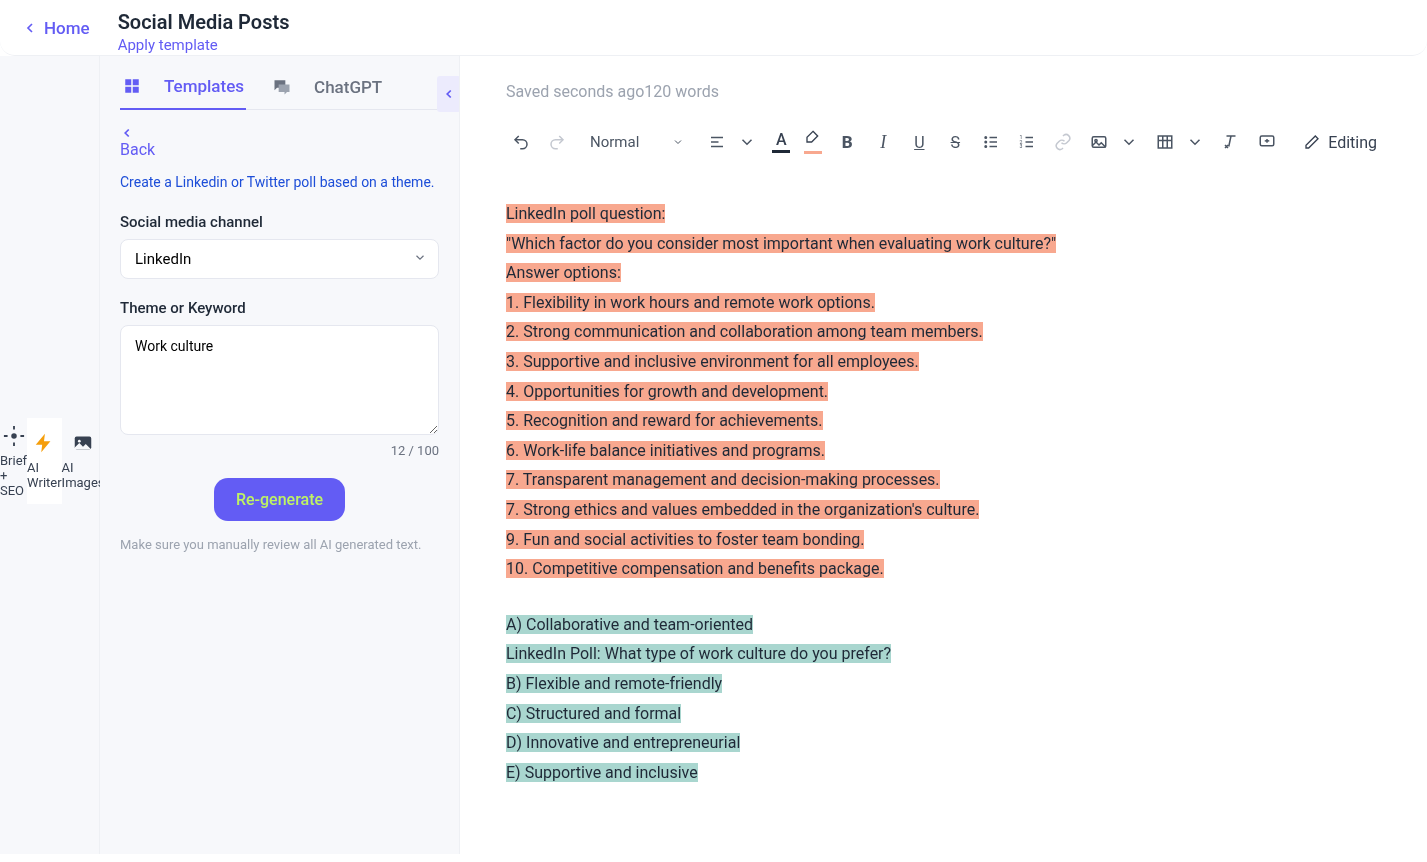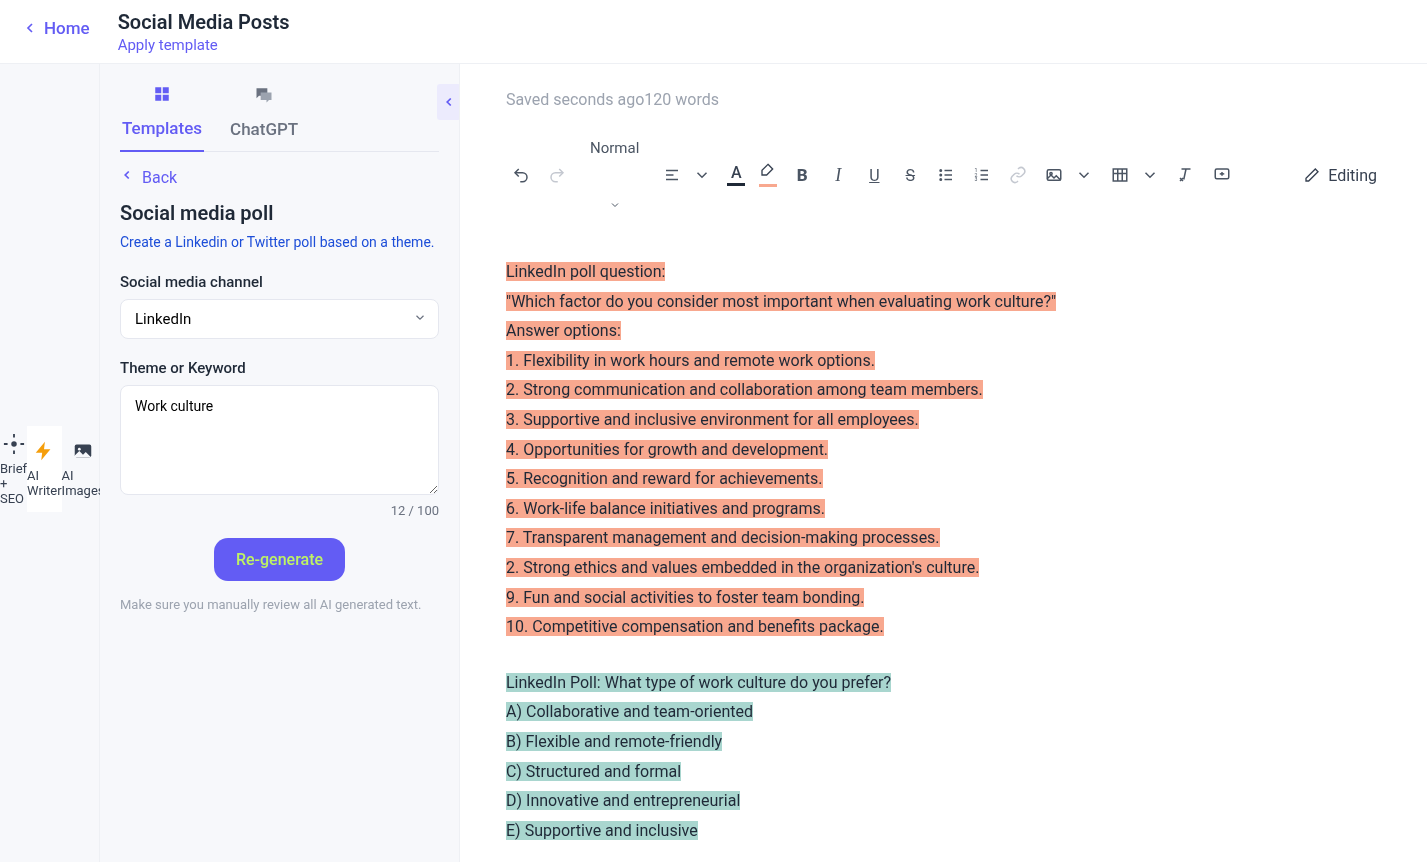--- a/index.html
+++ b/index.html
@@ -1,60 +1,60 @@
 <!DOCTYPE html>
 <html><head>
 <meta charset="utf-8">
 <style>
 * { margin: 0; padding: 0; box-sizing: border-box; font-family: -apple-system, BlinkMacSystemFont, "Segoe UI", Roboto, Helvetica, Arial, sans-serif; }
 body { background: #fff; color: #1f2937; width: 1427px; height: 862px; overflow: hidden; }
 
-.topbar { display: flex; align-items: flex-start; padding: 10px 16px 10px 8px; border-bottom: 1px solid #eef0f4; height: 64px; }
+.topbar { display: flex; align-items: flex-start; padding: 10px 16px 10px 8px; border-bottom: 1px solid #eef0f4; height: 56px; border-radius: 15px; }
 .home-link { display: flex; align-items: center; color: #635cf4; font-size: 17px; font-weight: 500; padding: 8px 14px; cursor: pointer; }
 .home-link svg { width: 16px; height: 16px; margin-right: 6px; }
 .titleblock { margin-left: 14px; }
 .page-title { font-size: 20px; font-weight: 600; color: #1f2937; }
 .apply-template { font-size: 15px; color: #635cf4; cursor: pointer; margin-top: 2px; }
 
 .app { display: flex; height: calc(862px - 64px); }
 
 .leftnav { width: 100px; min-width: 100px; background: #f7f8fb; border-right: 1px solid #eef0f4; display: flex; flex-direction: row; align-items: center; padding-top: 12px; }
 .nav-item { display: flex; flex-direction: column; align-items: center; width: 100%; padding: 14px 0; cursor: pointer; color: #374151; }
 .nav-item.active { background: #fff; }
 .nav-item .icon { width: 22px; height: 22px; display: flex; align-items: center; justify-content: center; }
 .nav-item .label { font-size: 13px; margin-top: 6px; color: #374151; }
 .nav-item .bolt { color: #f59e0b; }
 
 .panel { width: 360px; min-width: 360px; background: #f7f8fb; border-right: 1px solid #eef0f4; position: relative; padding: 14px 20px; overflow-y: auto; }
 .tabs { display: flex; gap: 24px; align-items: center; border-bottom: 1px solid #e5e7ef; margin-bottom: 16px; }
-.tab { display: flex; align-items: center; gap: 14px; padding: 6px 2px 12px; color: #6b7280; font-size: 17px; font-weight: 500; cursor: pointer; flex-direction: column; }
+.tab { display: flex; align-items: center; gap: 22px; padding: 6px 2px 12px; color: #6b7280; font-size: 17px; font-weight: 500; cursor: pointer; }
 .tab.active { color: #635cf4; border-bottom: 2px solid #635cf4; margin-bottom: -1px; }
 .tab .ticon { width: 20px; height: 20px; display:flex; align-items:center; justify-content:center;}
-.back-link { display: flex; align-items: flex-start; color: #635cf4; font-size: 16px; cursor: pointer; margin-bottom: 14px; }
+.back-link { display: flex; align-items: flex-start; color: #635cf4; font-size: 16px; cursor: pointer; margin-bottom: 14px; flex-direction: column; }
 .back-link svg { width: 14px; height: 14px; margin-right: 8px; }
 .panel-title { font-size: 20px; font-weight: 600; margin-bottom: 8px; }
 .panel-desc { font-size: 14px; color: #1d4ed8; line-height: 1.4; margin-bottom: 20px; }
 .field-label { font-size: 15px; font-weight: 500; margin-bottom: 8px; color: #1f2937; }
 .select-wrap, .textarea-wrap { position: relative; margin-bottom: 20px; }
 .select { width: 100%; padding: 10px 36px 10px 14px; border: 1px solid #e5e7ef; border-radius: 8px; background: #fff; font-size: 15px; appearance: none; cursor: pointer; }
 .select-wrap .chev { position: absolute; right: 12px; top: 50%; transform: translateY(-50%); color: #6b7280; pointer-events: none; }
 textarea.theme { width: 100%; min-height: 110px; padding: 12px 14px; border: 1px solid #e5e7ef; border-radius: 8px; background: #fff; font-size: 14px; resize: both; font-family: inherit; }
 .char-count { text-align: right; font-size: 13px; color: #6b7280; margin-top: 4px; }
 .regen-btn { background: #635cf4; color: #bef264; border: none; padding: 12px 22px; border-radius: 14px; font-size: 16px; font-weight: 500; cursor: pointer; display: block; margin: 12px auto 14px; }
 .note { font-size: 13px; color: #9ca3af; line-height: 1.5; }
 
 .collapse-handle { position: absolute; top: 20px; right: -2px; width: 24px; height: 36px; background: #ecebfd; display: flex; align-items: center; justify-content: center; border-radius: 3px; cursor: pointer; color: #635cf4; z-index: 5; }
 
 .editor { flex: 1; padding: 26px 46px; overflow-y: auto; }
 .status-row { display: flex; color: #9ca3af; font-size: 16px; margin-bottom: 20px; }
 .toolbar { display: flex; align-items: center; gap: 6px; padding: 6px 0 16px; border-bottom: 0; flex-wrap: nowrap; }
 .tbtn { width: 30px; height: 30px; display: flex; align-items: center; justify-content: center; color: #4b5563; cursor: pointer; border-radius: 4px; }
 .tbtn.disabled { color: #c4c8d0; cursor: default; }
 .tbtn svg { width: 18px; height: 18px; }
-.format-select { display: flex; align-items: center; gap: 42px; padding: 4px 6px; color: #4b5563; font-size: 15px; cursor: pointer; margin: 0 6px; flex-direction: column; }
+.format-select { display: flex; align-items: center; gap: 33px; padding: 4px 6px; color: #4b5563; font-size: 15px; cursor: pointer; margin: 0 6px; }
 .toolbar .pair { display: flex; align-items: center; gap: 0; }
 .color-btn { display: flex; flex-direction: column; align-items: center; width: 26px; cursor: pointer; }
 .color-btn .letter { font-size: 16px; font-weight: 500; color: #374151; line-height: 1; }
 .color-btn .bar { height: 3px; width: 18px; margin-top: 2px; }
 .editing-btn { display:flex; align-items:center; gap:8px; color:#374151; font-size:16px; cursor:pointer; margin-left:auto; padding: 0 4px;}
 
 .doc { padding-top: 26px; font-size: 16px; line-height: 1.85; color: #1f2937; }
 .line { display: block; }
 .hl-salmon { background: #f8a88f; }
 .hl-teal { background: #a9d6cf; }
@@ -156,21 +156,20 @@
       </div>
     </div>
 
     <div class="back-link">
       <svg viewBox="0 0 24 24" fill="none" stroke="currentColor" stroke-width="3">
           <polyline points="15 18 9 12 15 6"></polyline>
         </svg>
       <span>Back</span>
     </div>
 
-    <div class="panel-title">Social media poll</div>
     <div class="panel-desc">Create a Linkedin or Twitter poll based on a theme.</div>
 
     <div class="field-label">Social media channel</div>
     <div class="select-wrap">
       <select class="select">
         <option>LinkedIn</option>
       </select>
       <span class="chev"><svg width="14" height="14" viewBox="0 0 24 24" fill="none" stroke="currentColor" stroke-width="2">
             <polyline points="6 9 12 15 18 9"></polyline>
           </svg></span>
@@ -326,26 +325,26 @@
       <span class="line"><span class="hl-salmon">LinkedIn poll question:</span></span>
       <span class="line"><span class="hl-salmon">"Which factor do you consider most important when evaluating work culture?"</span></span>
       <span class="line"><span class="hl-salmon">Answer options:</span></span>
       <span class="line"><span class="hl-salmon">1. Flexibility in work hours and remote work options.</span></span>
       <span class="line"><span class="hl-salmon">2. Strong communication and collaboration among team members.</span></span>
       <span class="line"><span class="hl-salmon">3. Supportive and inclusive environment for all employees.</span></span>
       <span class="line"><span class="hl-salmon">4. Opportunities for growth and development.</span></span>
       <span class="line"><span class="hl-salmon">5. Recognition and reward for achievements.</span></span>
       <span class="line"><span class="hl-salmon">6. Work-life balance initiatives and programs.</span></span>
       <span class="line"><span class="hl-salmon">7. Transparent management and decision-making processes.</span></span>
-      <span class="line"><span class="hl-salmon">2. Strong ethics and values embedded in the organization's culture.</span></span>
+      <span class="line"><span class="hl-salmon">7. Strong ethics and values embedded in the organization's culture.</span></span>
       <span class="line"><span class="hl-salmon">9. Fun and social activities to foster team bonding.</span></span>
       <span class="line"><span class="hl-salmon">10. Competitive compensation and benefits package.</span></span>
       <span class="space"></span>
+      <span class="line"><span class="hl-teal">A) Collaborative and team-oriented</span></span>
       <span class="line"><span class="hl-teal">LinkedIn Poll: What type of work culture do you prefer?</span></span>
-      <span class="line"><span class="hl-teal">A) Collaborative and team-oriented</span></span>
       <span class="line"><span class="hl-teal">B) Flexible and remote-friendly</span></span>
       <span class="line"><span class="hl-teal">C) Structured and formal</span></span>
       <span class="line"><span class="hl-teal">D) Innovative and entrepreneurial</span></span>
       <span class="line"><span class="hl-teal">E) Supportive and inclusive</span></span>
     </div>
 
   </div>
 
 </div>
 

